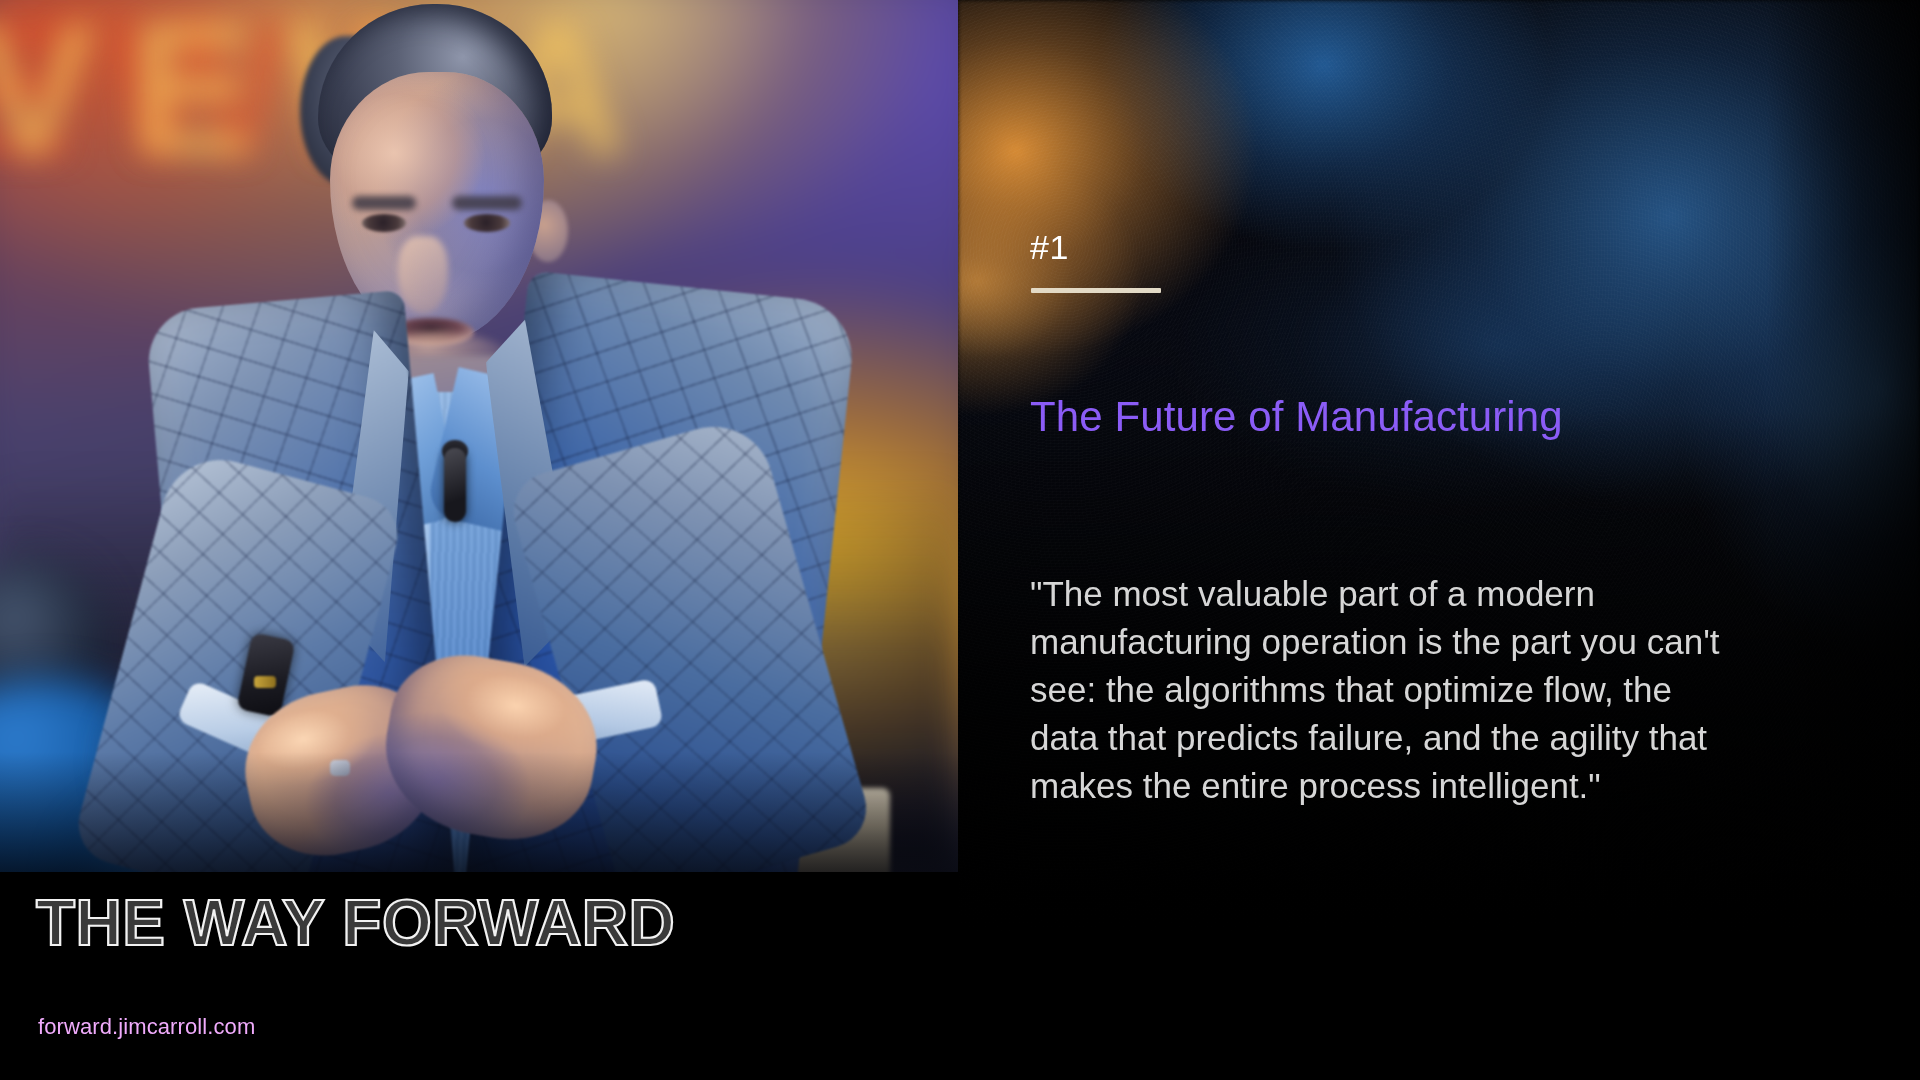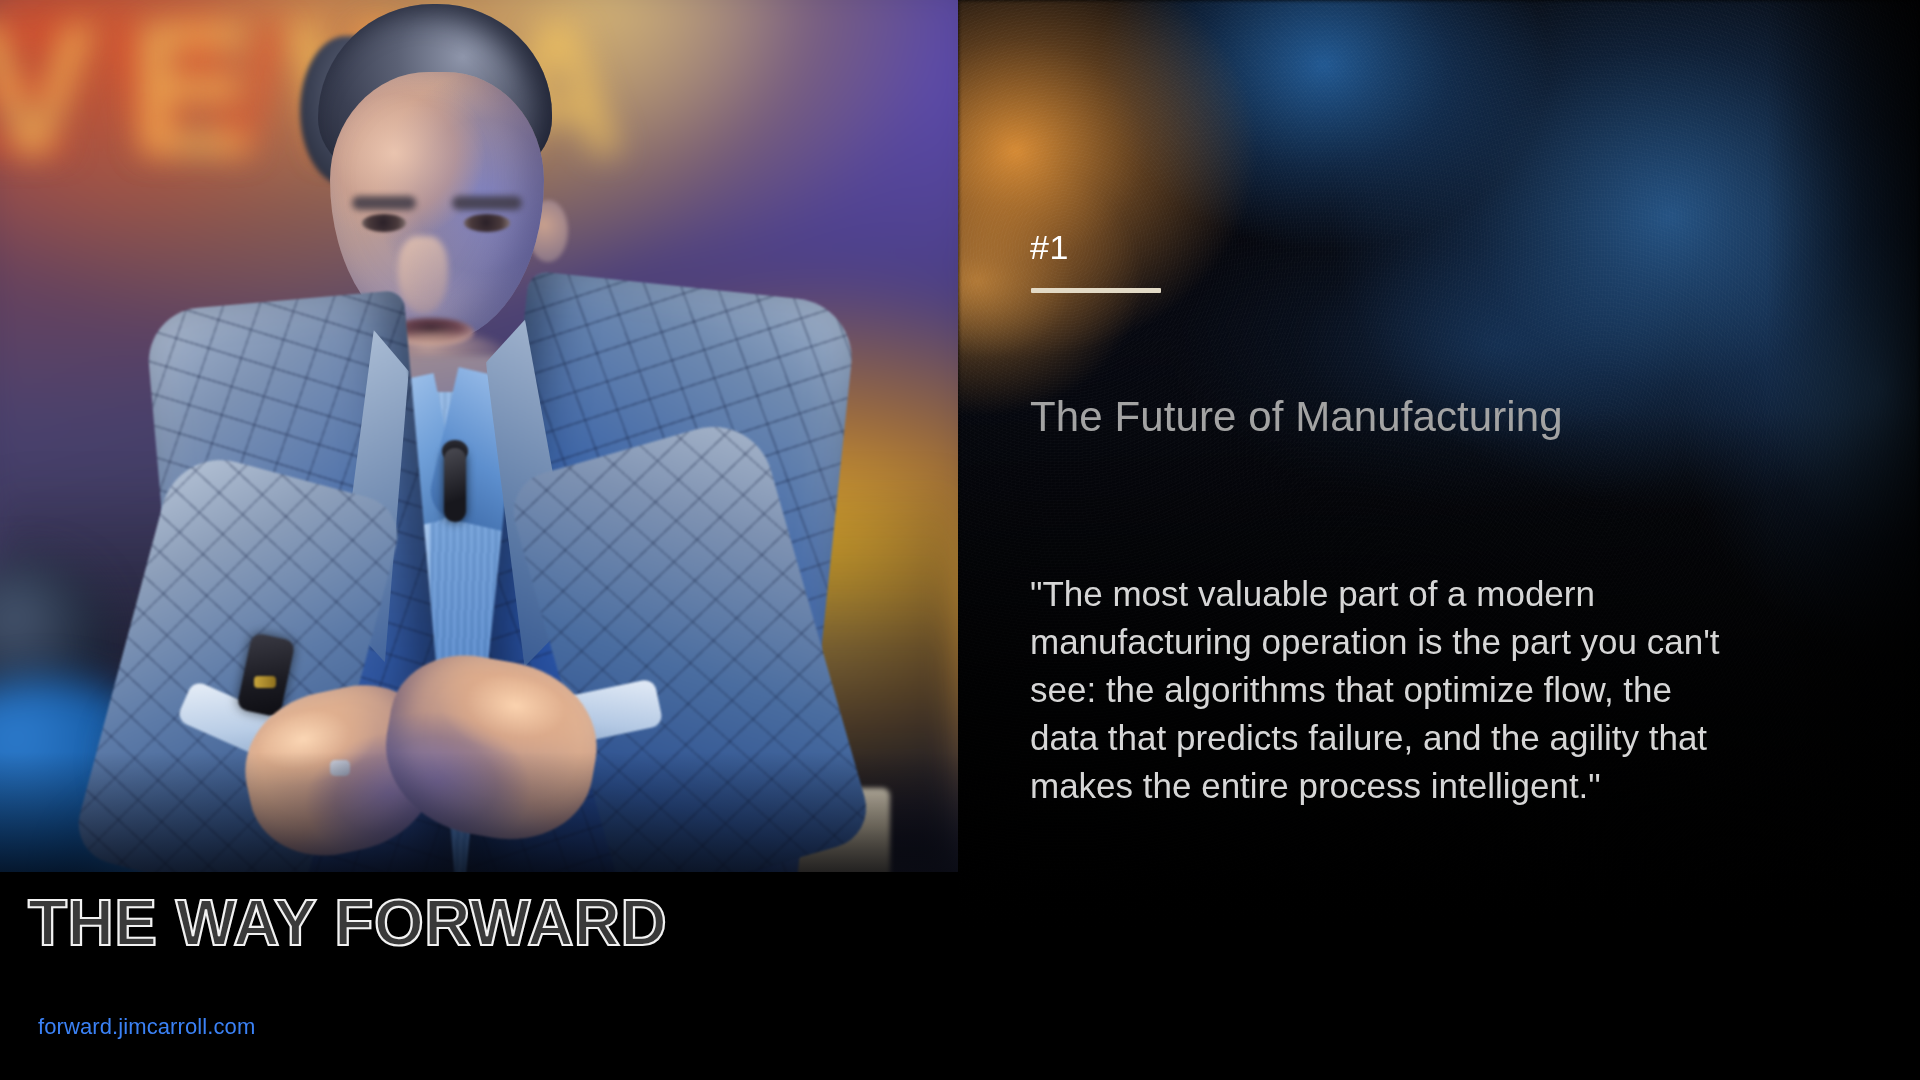--- a/index.html
+++ b/index.html
@@ -152,30 +152,30 @@
     background:linear-gradient(150deg,#cfd6e4,#8f9ab0);filter:blur(1.3px);opacity:.95;}
   .sp-khaki{left:318px;top:826px;width:240px;height:70px;
     background:linear-gradient(175deg,#cdbb9c 0%,#b0a088 50%,#8a7d6a 100%);filter:blur(2.2px);opacity:.95;}
   .sp-podium{left:690px;top:788px;width:200px;height:100px;border-radius:8px 8px 0 0;
     background:linear-gradient(180deg,#e6dcc6 0%,#cbbfa4 38%,#8e8571 78%,#5e5a4e 100%);filter:blur(2.6px);opacity:.92;}
   .photo-fade{position:absolute;left:0;bottom:0;width:100%;height:120px;
     background:linear-gradient(180deg,rgba(4,6,14,0),rgba(2,3,8,.72));}
 
   
   .footer{position:absolute;left:0;top:872px;width:958px;height:208px;background:#000;}
-  .wf-title{position:absolute;left:28px;top:16px;
+  .wf-title{position:absolute;left:36px;top:16px;
     font-family:"Liberation Sans Narrow","Liberation Sans",sans-serif;
     font-weight:bold;font-size:64px;line-height:70px;letter-spacing:.5px;
     color:#3a3a3a;
     -webkit-text-stroke:2.2px #f2f2f2;
     text-shadow:0 0 1px rgba(255,255,255,.55);
     transform:scaleX(1.0);transform-origin:left center;white-space:nowrap;}
   .wf-sub{position:absolute;left:38px;top:100px;font-size:25px;font-weight:bold;color:#fafafa;
     letter-spacing:.1px;white-space:nowrap;}
-  .wf-url{position:absolute;left:38px;top:142px;font-size:22px;color:#3b82f6;letter-spacing:.1px;white-space:nowrap;}
+  .wf-url{position:absolute;left:38px;top:142px;font-size:22px;color:#f0abfc;letter-spacing:.1px;white-space:nowrap;}
 
   
   .right-panel{position:absolute;left:958px;top:0;width:962px;height:1080px;background:#000;overflow:hidden;}
   .rp-glow{position:absolute;inset:0;
     background:
       radial-gradient(ellipse 34% 26% at 6% 14%, rgba(232,150,56,.92) 0%, rgba(186,118,48,.45) 40%, rgba(120,76,34,0) 74%),
       radial-gradient(ellipse 22% 16% at 2% 26%, rgba(240,168,74,.72) 0%, rgba(180,120,52,.30) 46%, rgba(120,80,36,0) 78%),
       radial-gradient(ellipse 30% 22% at 38% 6%, rgba(36,96,158,.92) 0%, rgba(26,70,122,.48) 44%, rgba(14,38,70,0) 78%),
       radial-gradient(ellipse 44% 34% at 74% 20%, rgba(46,104,164,.78) 0%, rgba(28,68,116,.40) 46%, rgba(12,32,58,0) 80%),
       radial-gradient(ellipse 26% 30% at 96% 36%, rgba(58,116,172,.60) 0%, rgba(26,60,104,.28) 48%, rgba(10,26,48,0) 82%),
@@ -188,21 +188,21 @@
       repeating-radial-gradient(circle at 67% 41%, rgba(255,255,255,.07) 0 1px, rgba(0,0,0,0) 1px 4px),
       repeating-radial-gradient(circle at 39% 77%, rgba(255,255,255,.06) 0 1px, rgba(0,0,0,0) 1px 5px);}
   .rp-darken{position:absolute;left:0;bottom:0;width:100%;height:62%;
     background:linear-gradient(180deg,rgba(0,0,0,0) 0%,rgba(0,0,0,.72) 42%,#000 78%,#000 100%);}
   .rp-darken-right{position:absolute;right:0;top:0;width:16%;height:100%;
     background:linear-gradient(90deg,rgba(0,0,0,0),rgba(0,0,0,.55) 60%,rgba(0,0,0,.82));}
 
   .rp-content{position:absolute;left:72px;top:0;width:790px;height:100%;}
   .badge{position:absolute;top:228px;font-size:34px;font-weight:normal;color:#ffffff;letter-spacing:.5px;}
   .badge-rule{position:absolute;top:288px;left:1px;width:130px;height:5px;background:#e3dac6;border-radius:1px;}
-  .rp-title{position:absolute;top:393px;font-size:42px;font-weight:normal;color:#a3a3a3;letter-spacing:.1px;white-space:nowrap;text-align:right;}
+  .rp-title{position:absolute;top:393px;font-size:42px;font-weight:normal;color:#8b5cf6;letter-spacing:.1px;white-space:nowrap;text-align:right;}
   .rp-quote{position:absolute;top:570px;width:700px;font-size:35px;line-height:48px;color:#d6d6d6;font-weight:normal;}
 </style>
 </head>
 <body>
 
 <div id="slide">
 
   <div class="left-panel">
 
     <div class="photo">

